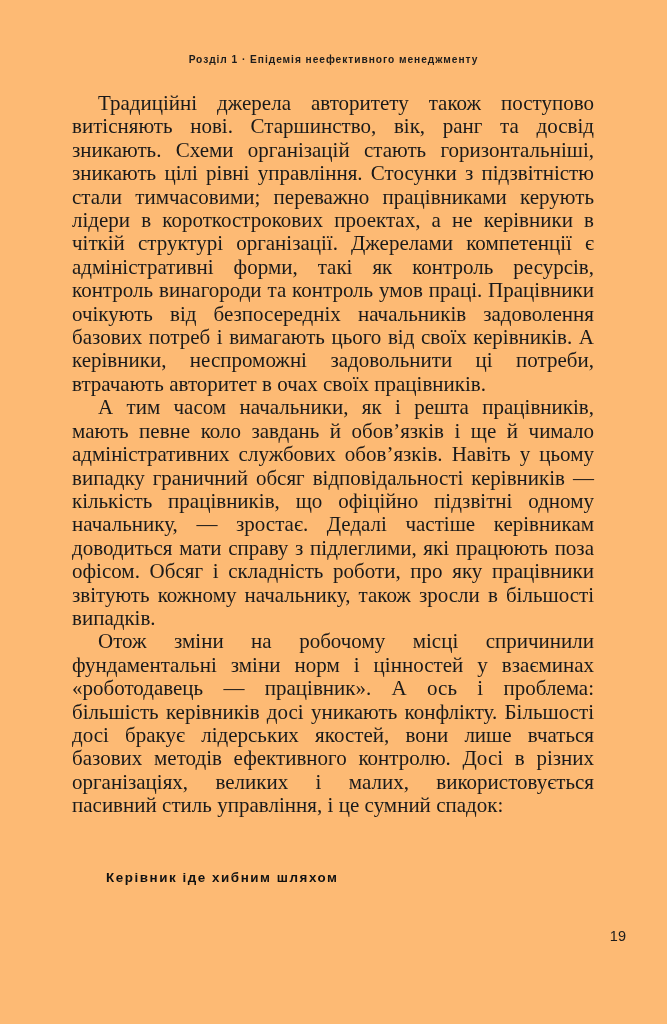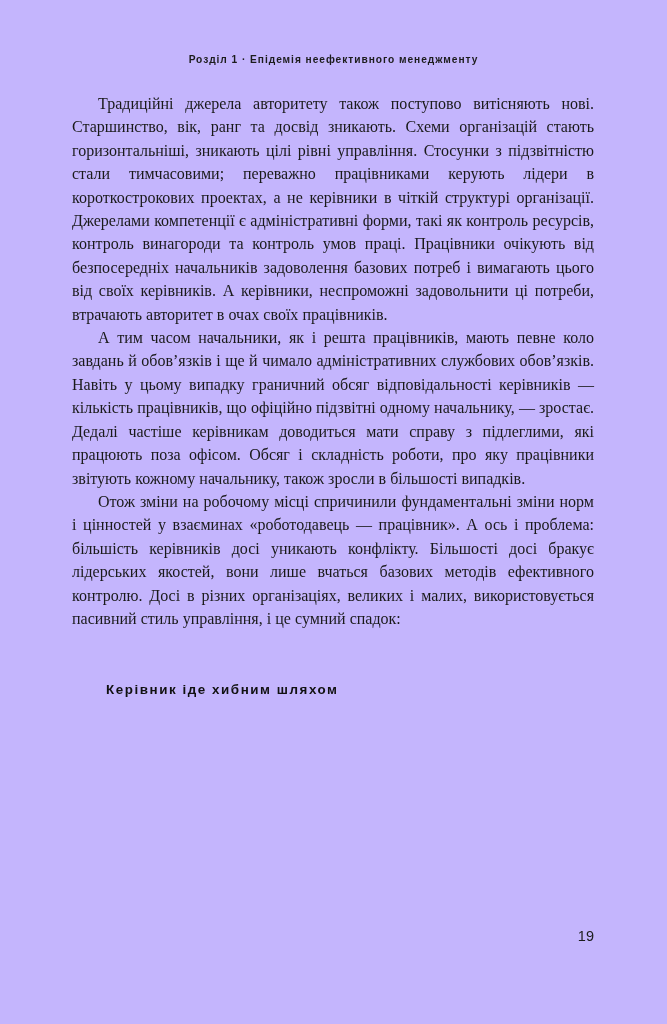--- a/index.html
+++ b/index.html
@@ -14,21 +14,21 @@
     position: relative;
     overflow: hidden;
     font-family: "Liberation Serif", "DejaVu Serif", serif;
     color: #1a1a1a;
     -webkit-font-smoothing: antialiased;
   }
 
   .page {
     position: absolute;
     inset: 0;
-    background: #c4b5fd;
+    background: #fdba74;
   }
 
   
   .running-head {
     position: absolute;
     left: 0;
     right: 0;
     top: 54px;
     text-align: center;
     font-family: "Liberation Sans", "DejaVu Sans", sans-serif;
@@ -45,21 +45,21 @@
   
   .textblock {
     position: absolute;
     left: 72px;
     top: 92px;
     width: 522px;
   }
 
   p.body-par {
     margin: 0;
-    font-size: 16px;
+    font-size: 21px;
     line-height: 23.4px;
     text-align: justify;
     text-justify: inter-word;
     text-indent: 26px;
     hyphens: manual;
     word-spacing: 0.1px;
   }
   p.body-par.no-indent {
     text-indent: 0;
   }
@@ -87,20 +87,21 @@
   .folio {
     position: absolute;
     left: 0;
     top: 928px;
     width: 594px;
     text-align: right;
     font-family: "Liberation Sans", "DejaVu Sans", sans-serif;
     font-size: 14.5px;
     font-weight: 400;
     color: #1c1c1c;
+    padding-left: 32px;
   }
 </style>
 </head>
 <body>
 
 <div class="page">
 
   <div class="running-head">
     <span class="rh-text">Розділ 1 · Епідемія неефективного менеджменту</span>
   </div>

